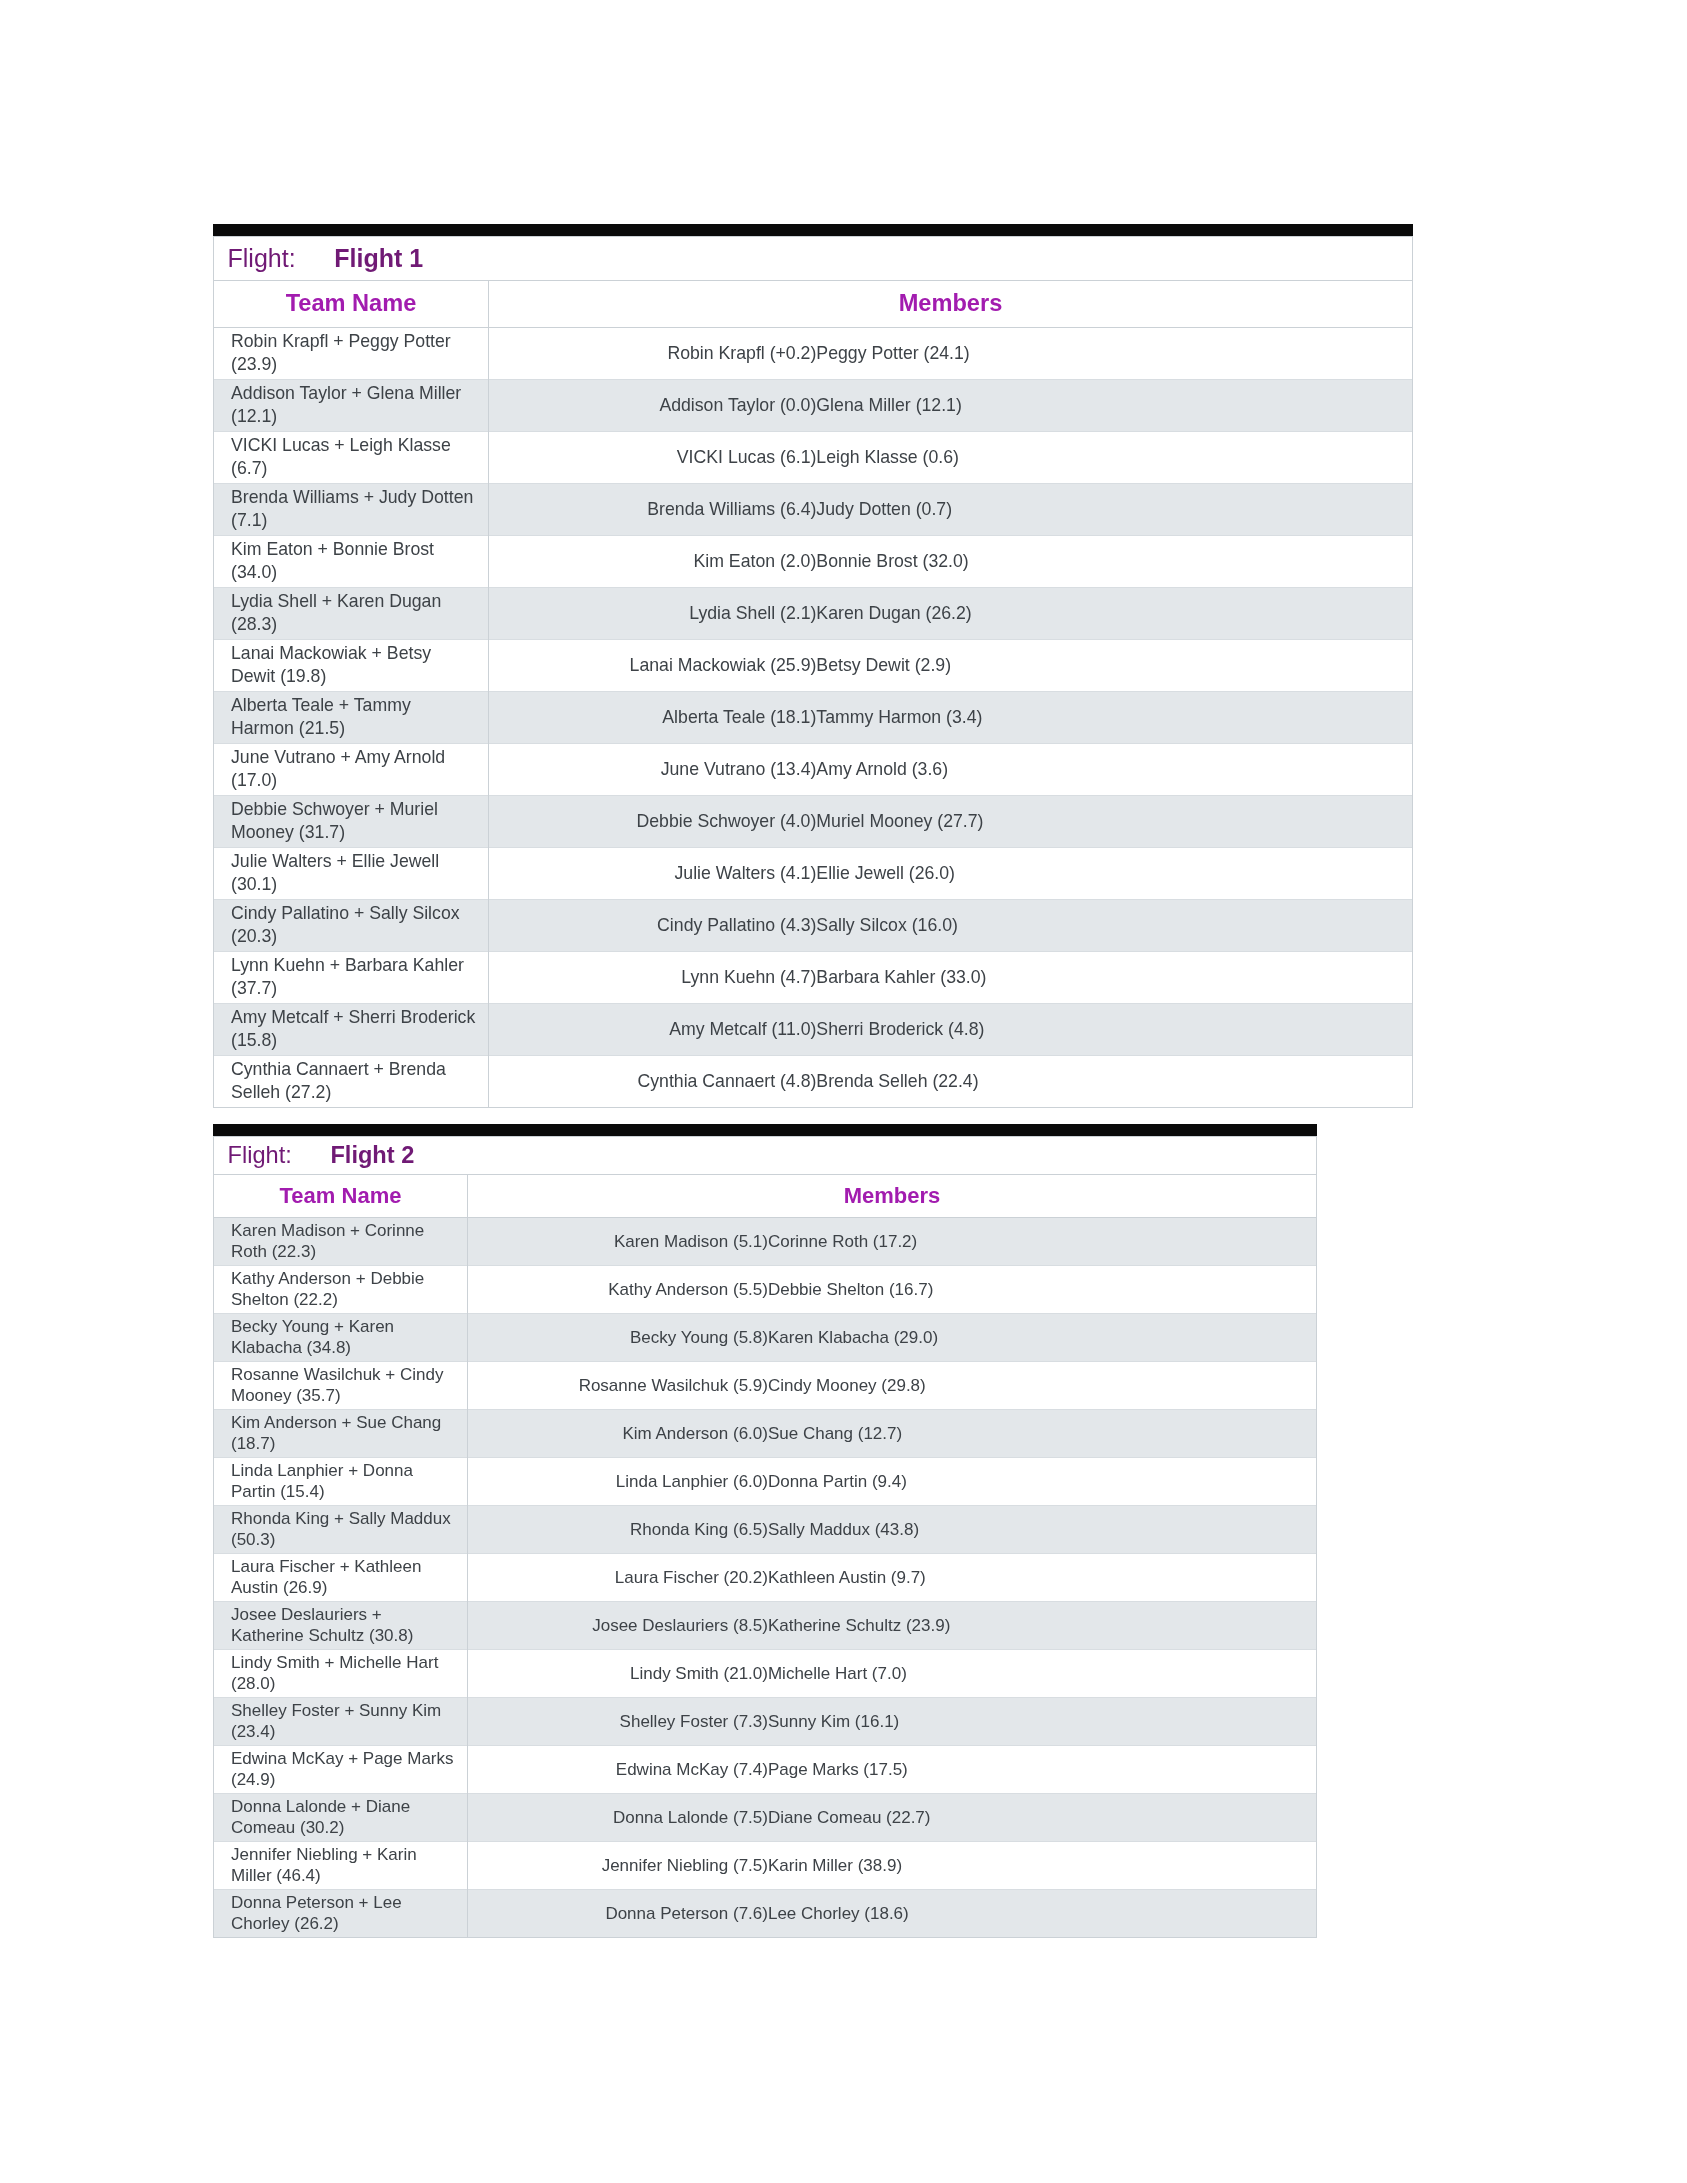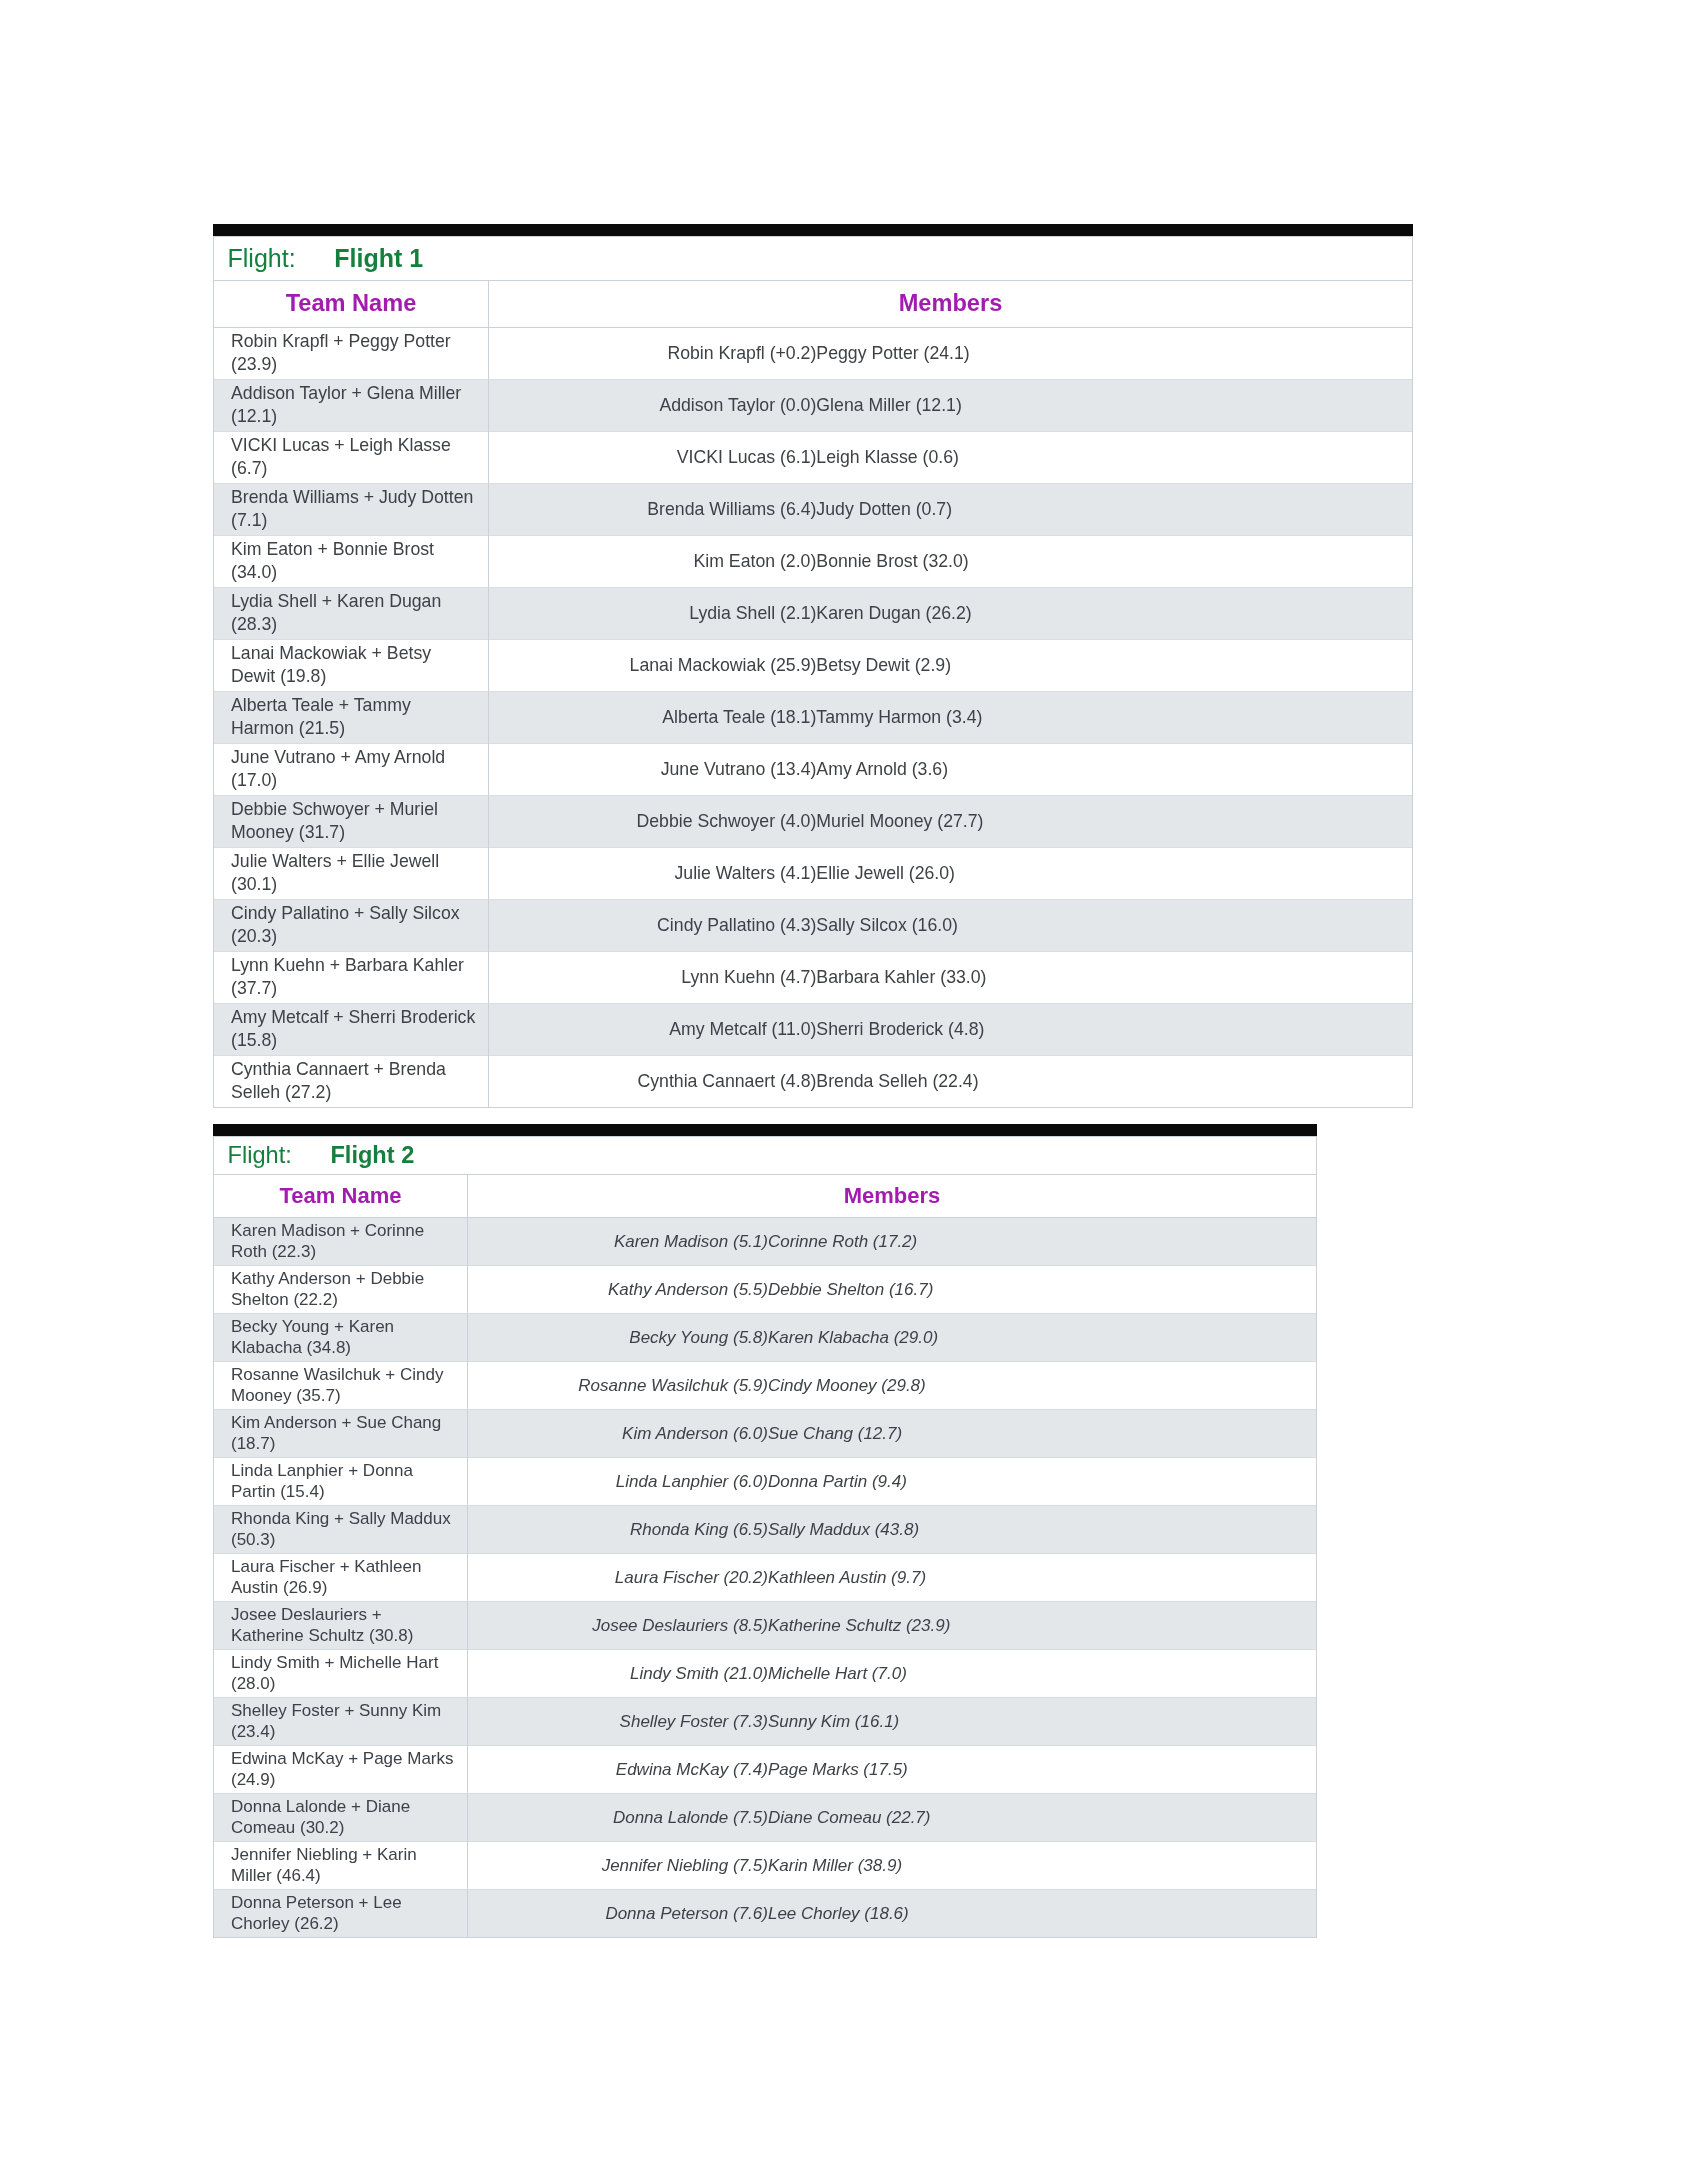--- a/index.html
+++ b/index.html
@@ -12,21 +12,21 @@
   .flight-section.t1{left:213px;top:224px;width:1200px;}
   .flight-section.t2{left:213px;top:1124px;width:1104px;}
 
   .black-bar{height:11.8px;background:#0a0a0a;width:100%;}
 
   .panel{border:1.7px solid #cbd1d6;background:#ffffff;}
 
   .title-row{
     display:flex;align-items:center;
     border-bottom:1.7px solid #cbd1d6;
-    padding-left:13.5px;color:#15803d;
+    padding-left:13.5px;color:#701a75;
   }
   .t1 .title-row{height:43px;font-size:25px;}
   .t2 .title-row{height:37px;font-size:23.6px;}
   .title-row .label{font-weight:400;margin-right:6.7px;}
   .title-row .value{font-weight:700;margin-left:32px;}
 
   table{width:100%;border-collapse:collapse;table-layout:fixed;}
   thead th{
     font-weight:700;text-align:center;color:#a21caf;
     border-bottom:1.7px solid #cbd1d6;padding:0;
@@ -42,21 +42,21 @@
   .t1 tbody td{height:47px;font-size:17.7px;line-height:23px;}
   .t2 tbody td{height:44px;font-size:17px;line-height:21px;}
 
   .t1 tbody tr:nth-child(even){background:#e3e7ea;}
   .t2 tbody tr:nth-child(odd){background:#e3e7ea;}
 
   td.team-cell{padding:2.5px 10px 2.5px 17px;box-sizing:border-box;}
   td.members-cell{box-sizing:border-box;}
   .members-inner{display:flex;align-items:center;}
   .t1 .members-inner{padding-left:34px;}
-  .t2 .members-inner{padding-left:30px;font-style:italic;}
+  .t2 .members-inner{padding-left:30px;}
   .member-1{width:33%;flex:0 0 auto;text-align:right;}
   .member-2{flex:1 1 auto;}
 </style>
 </head>
 <body>
 
 <section class="flight-section t1">
   <div class="black-bar"></div>
   <div class="panel">
     <div class="title-row">

